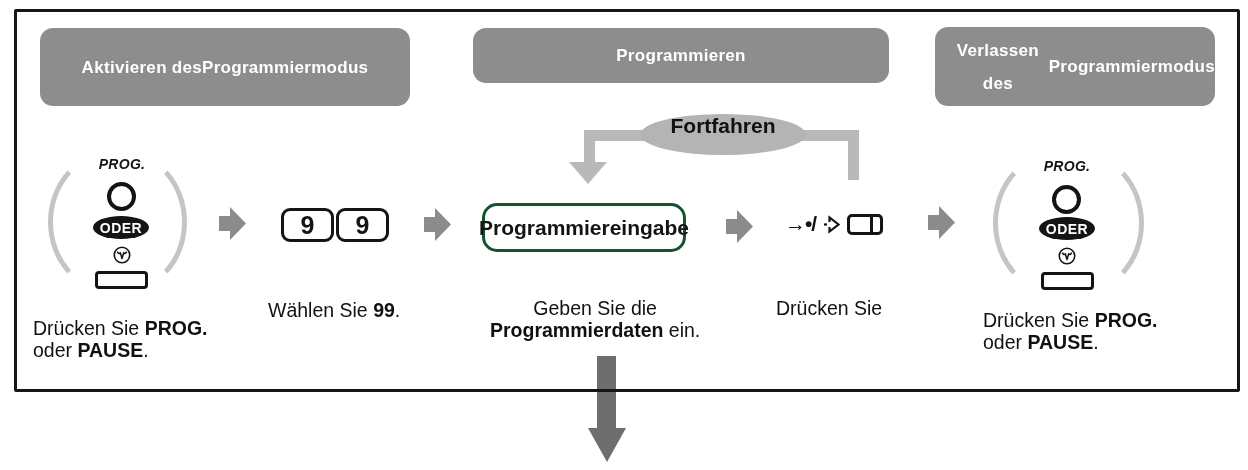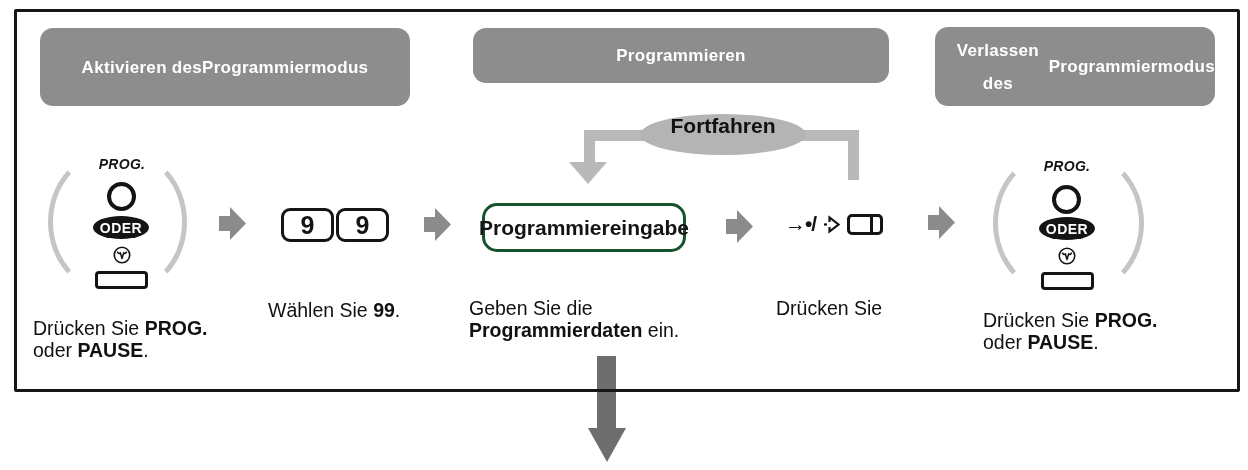--- a/index.html
+++ b/index.html
@@ -177,21 +177,21 @@
 
   <div class="instr" style="left:33px;top:318px;">
     <div><span>Drücken Sie </span><span class="b">PROG.</span></div>
     <div><span>oder </span><span class="b">PAUSE</span><span>.</span></div>
   </div>
 
   <div class="instr" style="left:268px;top:300px;">
     <span>Wählen Sie </span><span class="b">99</span><span>.</span>
   </div>
 
-  <div class="instr" style="left:469px;top:298px;">
+  <div class="instr" style="left:490px;top:298px;text-align:center;">
     <div><span>Geben Sie die</span></div>
     <div><span class="b">Programmierdaten</span><span> ein.</span></div>
   </div>
 
   <div class="instr" style="left:776px;top:298px;">
     <div><span>Drücken Sie</span></div>
   </div>
 
   <div class="instr" style="left:983px;top:310px;">
     <div><span>Drücken Sie </span><span class="b">PROG.</span></div>

